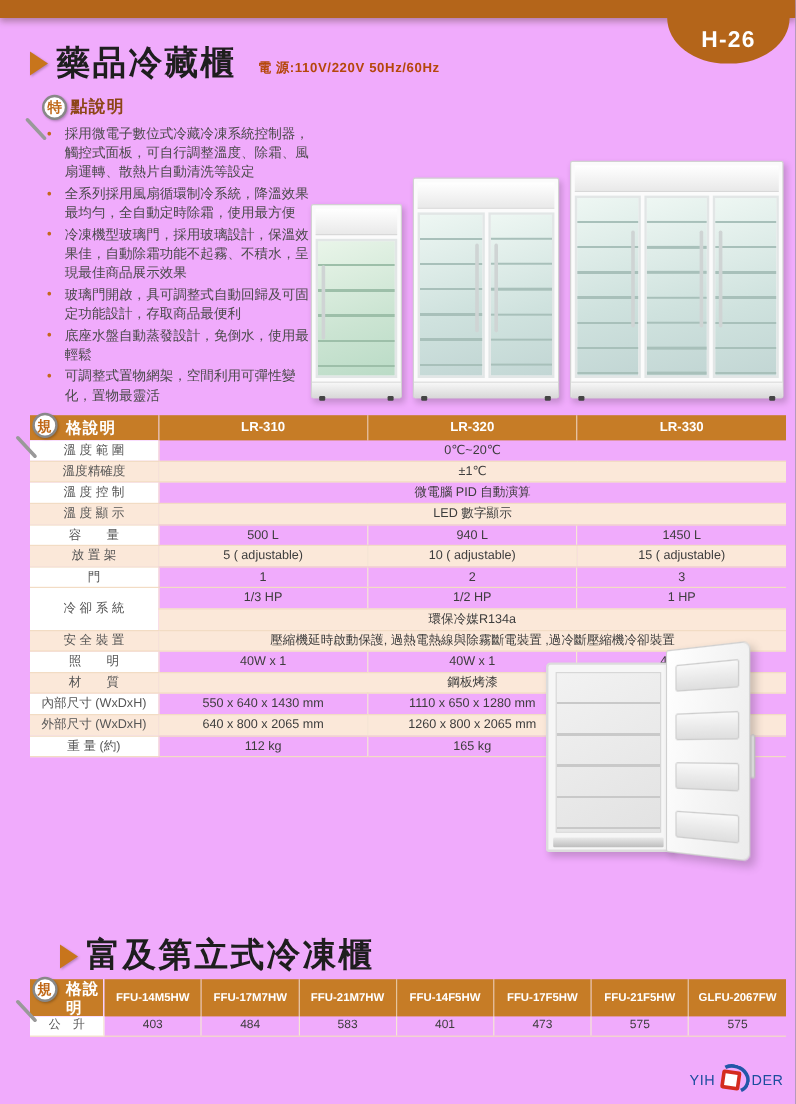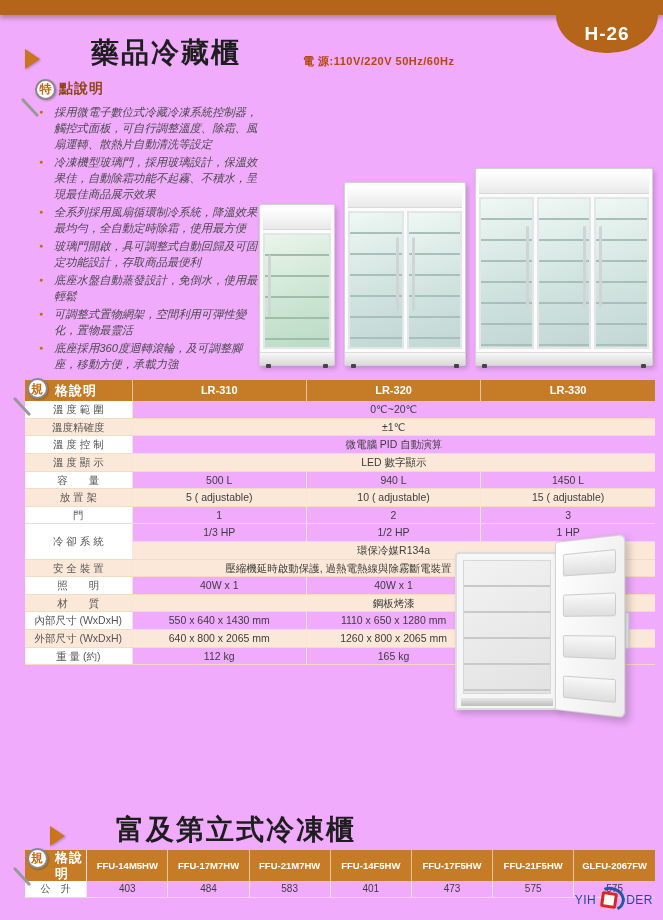--- a/index.html
+++ b/index.html
@@ -15,38 +15,38 @@
   .topbar{position:absolute;top:0;left:0;width:663px;height:15px;background:var(--bar);
     box-shadow:0 3px 5px rgba(60,40,20,.35);}
   .page-tab{position:absolute;top:15px;right:5px;width:102px;height:38px;background:var(--bar);
     border-bottom-left-radius:52px 40px;border-bottom-right-radius:52px 40px;
     display:flex;align-items:center;justify-content:center;
     color:#fff;font-size:19px;font-weight:bold;letter-spacing:1px;}
 
   .content{position:absolute;left:25px;top:15px;width:630px;}
 
   
-  .title-row{display:flex;align-items:flex-end;margin-top:23px;gap:44px;}
+  .title-row{display:flex;align-items:center;margin-top:23px;}
   .tri{width:0;height:0;border-top:10px solid transparent;border-bottom:10px solid transparent;
     border-left:15px solid #C8751C;margin-right:7px;filter:drop-shadow(1px 1px 1px rgba(0,0,0,.25));}
   .big-title{font-family:"DejaVu Serif","Liberation Serif",serif;font-weight:bold;font-size:28px;
     color:#1e1e1e;letter-spacing:2px;line-height:1.1;}
   .power{margin-left:18px;margin-top:6px;font-size:11px;font-weight:bold;color:var(--power);letter-spacing:.5px;}
 
   
   .feat-heading{display:flex;align-items:center;margin:10px 0 2px 10px;position:relative;}
   .mag{position:relative;width:21px;height:21px;border:2px solid #888;border-radius:50%;background:#fff;
     color:#C06818;font-weight:bold;font-size:12px;display:flex;align-items:center;justify-content:center;
     box-shadow:1px 1px 2px rgba(0,0,0,.25);z-index:3;}
   .mag::after{content:'';position:absolute;width:24px;height:3px;background:#999;border-radius:2px;
     transform:rotate(47deg);left:-19px;top:25px;}
   .feat-heading .label{margin-left:3px;font-size:14px;font-weight:bold;color:var(--heading-brown);letter-spacing:1px;}
 
   
-  .feat-wrap{display:flex;margin-top:4px;min-height:192px;font-style:italic;}
+  .feat-wrap{display:flex;margin-top:4px;min-height:192px;}
   .feat-list{width:318px;list-style:none;padding-left:14px;}
   .feat-list li{position:relative;padding-left:15px;font-size:11.3px;line-height:1.42;color:#4a4a4a;margin-bottom:2px;}
   .feat-list li::before{content:'●';position:absolute;left:0;top:3px;font-size:7px;color:#C4671B;}
 
   .fridges{flex:1;display:flex;align-items:flex-end;justify-content:flex-end;gap:9px;padding:4px 2px 8px 0;}
   .fridge{background:#fbfbfb;border:1px solid #d2d2d2;border-radius:2px;box-shadow:2px 3px 5px rgba(0,0,0,.18);
     display:flex;flex-direction:column;}
   .fridge .fr-top{height:22px;background:linear-gradient(#ffffff,#e9e9e9);border-bottom:1px solid #d8d8d8;margin:3px 3px 0 3px;}
   .fridge .fr-glass{flex:1;display:flex;gap:3px;padding:3px;}
   .fridge .door{flex:1;border:2px solid #e2e6e6;position:relative;
@@ -122,26 +122,25 @@
     </div>
 
     <div class="feat-heading">
       <span class="mag">特</span>
       <span class="label">點說明</span>
     </div>
 
     <div class="feat-wrap">
       <ul class="feat-list">
           <li>採用微電子數位式冷藏冷凍系統控制器，觸控式面板，可自行調整溫度、除霜、風扇運轉、散熱片自動清洗等設定</li>
+          <li>全系列採用風扇循環制冷系統，降溫效果最均勻，全自動定時除霜，使用最方便</li>
           <li>冷凍機型玻璃門，採用玻璃設計，保溫效果佳，自動除霜功能不起霧、不積水，呈現最佳商品展示效果</li>
-          <li>全系列採用風扇循環制冷系統，降溫效果最均勻，全自動定時除霜，使用最方便</li>
           <li>玻璃門開啟，具可調整式自動回歸及可固定功能設計，存取商品最便利</li>
           <li>底座水盤自動蒸發設計，免倒水，使用最輕鬆</li>
           <li>可調整式置物網架，空間利用可彈性變化，置物最靈活</li>
-          <li>底座採用360度迴轉滾輪，及可調整腳座，移動方便，承載力強</li>
         </ul>
       <div class="fridges">
         <div class="fridge f1">
           <div class="fr-top"></div>
           <div class="fr-glass">
               <div class="door left-h"></div>
             </div>
           <div class="fr-base"></div>
         </div>
         <div class="fridge f2">

